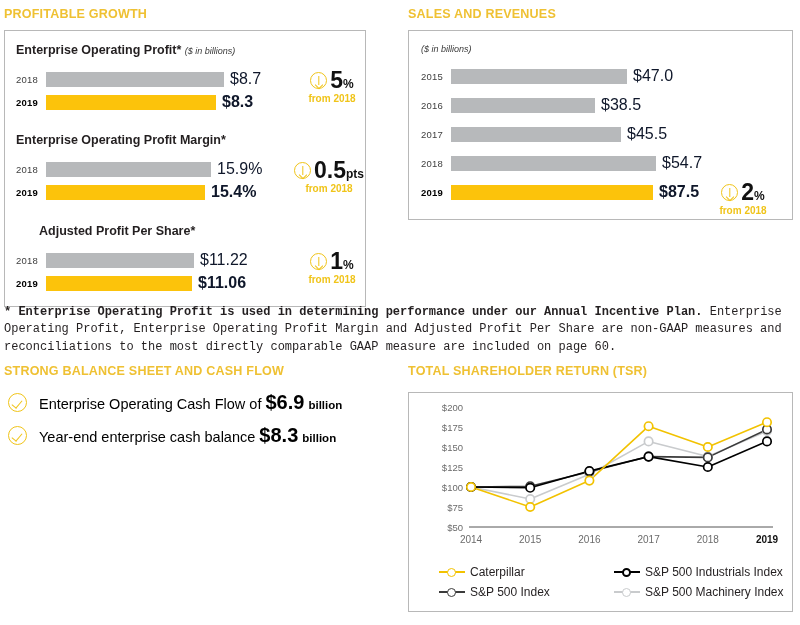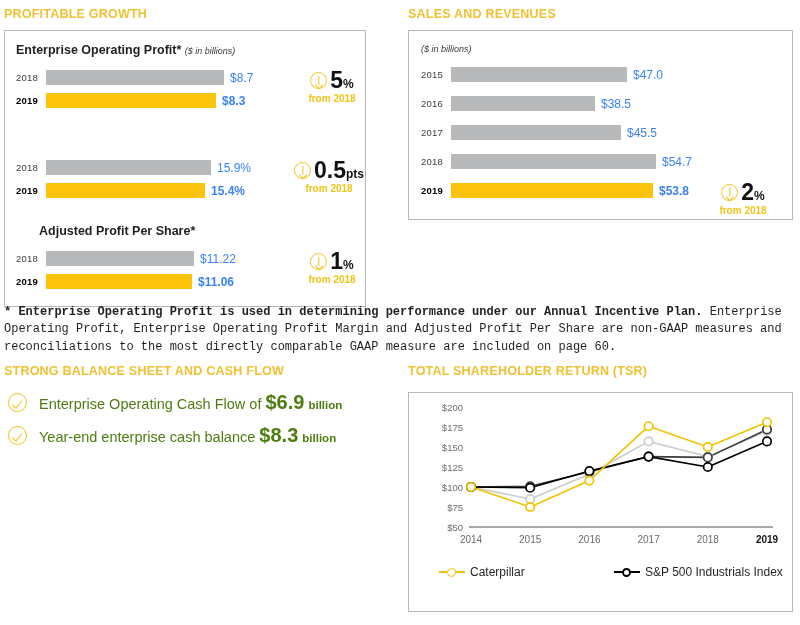--- a/index.html
+++ b/index.html
@@ -38,21 +38,21 @@
   .units-solo { font-size: 9px; font-style: italic; color: #3a3a3a; }
 
   .brow { display: flex; align-items: center; }
   .byear {
     font-size: 9.5px; color: #404040; width: 30px;
     text-align: left; flex: none; letter-spacing: .2px;
   }
   .byear.cur { color: #000; font-weight: bold; }
   .bar { height: 15px; background: #b7b9bb; flex: none; }
   .bar.cur { background: #FCC30B; }
-  .bval { font-size: 12px; color: #3b82f6; margin-left: 6px; white-space: nowrap; }
+  .bval { font-size: 16px; color: #0f172a; margin-left: 6px; white-space: nowrap; }
   .bval.cur { font-weight: bold; }
 
   
   .delta { position: absolute; text-align: center; }
   .delta-top { display: flex; align-items: center; justify-content: center; }
   .ring {
     width: 17px; height: 17px; border: 1.6px solid #F0C419;
     border-radius: 50%; position: relative; flex: none; margin-right: 3px;
   }
   .ring::before {
@@ -83,21 +83,21 @@
   .chk-row { display: flex; align-items: center; margin-bottom: 10px; }
   .chk {
     width: 19px; height: 19px; border: 1.6px solid #F0C419; border-radius: 50%;
     position: relative; flex: none; margin-right: 12px;
   }
   .chk::after {
     content: ""; position: absolute; left: 5px; top: 4px;
     width: 5px; height: 9px; border-right: 1.7px solid #F0C419;
     border-bottom: 1.7px solid #F0C419; transform: rotate(40deg);
   }
-  .chk-text { font-size: 14.5px; color: #4d7c0f; white-space: nowrap; text-align: right; }
+  .chk-text { font-size: 14.5px; color: #000000; white-space: nowrap; text-align: right; }
   .chk-text .big { font-size: 20px; font-weight: bold; }
   .chk-text .sm { font-size: 11.5px; font-weight: bold; }
 
   
   #tsr-panel { position: absolute; left: 408px; top: 392px; width: 385px; height: 220px; }
   #tsr-svg { display: block; }
   .legend { position: absolute; left: 30px; top: 172px; width: 350px;
             display: grid; grid-template-columns: 1fr 1fr; row-gap: 6px; }
   .lg-item { display: flex; align-items: center; font-size: 12px; color: #231f20; white-space: nowrap; }
   .lg-mark { width: 26px; height: 11px; flex: none; margin-right: 5px; position: relative; }
@@ -135,20 +135,23 @@
 
   <div class="delta" style="left:281px;top:38px;width:92px;">
     <div class="delta-top">
       <span class="ring"></span>
       <span class="dnum">5</span>
       <span class="dunit">%</span>
     </div>
     <div class="dfrom">from 2018</div>
   </div>
 
+  <div style="position:absolute;left:11px;top:102px;">
+    <div class="grp-title">Enterprise Operating Profit Margin*</div>
+  </div>
   <div class="brow" style="position:absolute;left:11px;top:129px;">
     <span class="byear">2018</span>
     <span class="bar" style="width:165px;"></span>
     <span class="bval">15.9%</span>
   </div>
   <div class="brow" style="position:absolute;left:11px;top:152px;">
     <span class="byear cur">2019</span>
     <span class="bar cur" style="width:159px;"></span>
     <span class="bval cur">15.4%</span>
   </div>
@@ -208,21 +211,21 @@
     <span class="bval">$45.5</span>
   </div>
   <div class="brow" style="position:absolute;left:12px;top:123px;">
     <span class="byear">2018</span>
     <span class="bar" style="width:205px;"></span>
     <span class="bval">$54.7</span>
   </div>
   <div class="brow" style="position:absolute;left:12px;top:152px;">
     <span class="byear cur">2019</span>
     <span class="bar cur" style="width:202px;"></span>
-    <span class="bval cur">$53.8</span>
+    <span class="bval cur">$87.5</span>
   </div>
 
   <div class="delta" style="left:291px;top:150px;width:86px;">
     <div class="delta-top">
       <span class="ring"></span>
       <span class="dnum">2</span>
       <span class="dunit">%</span>
     </div>
     <div class="dfrom">from 2018</div>
   </div>
@@ -304,14 +307,28 @@
       </span>
       <span>Caterpillar</span>
     </div>
     <div class="lg-item">
       <span class="lg-mark">
         <i style="background:#000000"></i>
           <b style="border-color:#000000;border-width:2px"></b>
       </span>
       <span>S&amp;P 500 Industrials Index</span>
     </div>
+    <div class="lg-item">
+      <span class="lg-mark">
+        <i style="background:#3b3b3b"></i>
+          <b style="border-color:#3b3b3b"></b>
+      </span>
+      <span>S&amp;P 500 Index</span>
+    </div>
+    <div class="lg-item">
+      <span class="lg-mark">
+        <i style="background:#c9cbcd"></i>
+          <b style="border-color:#c9cbcd"></b>
+      </span>
+      <span>S&amp;P 500 Machinery Index</span>
+    </div>
   </div>
 </div>
 
 </body></html>

